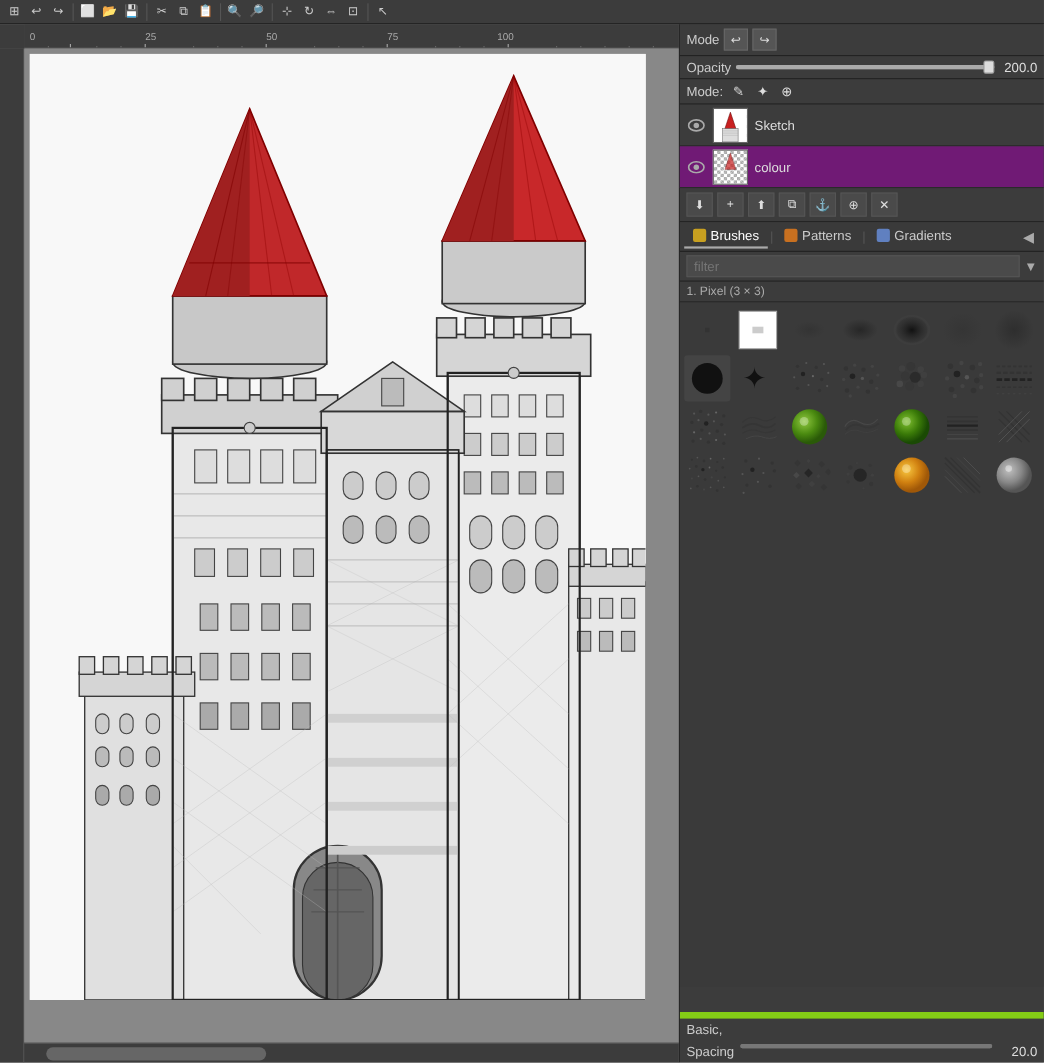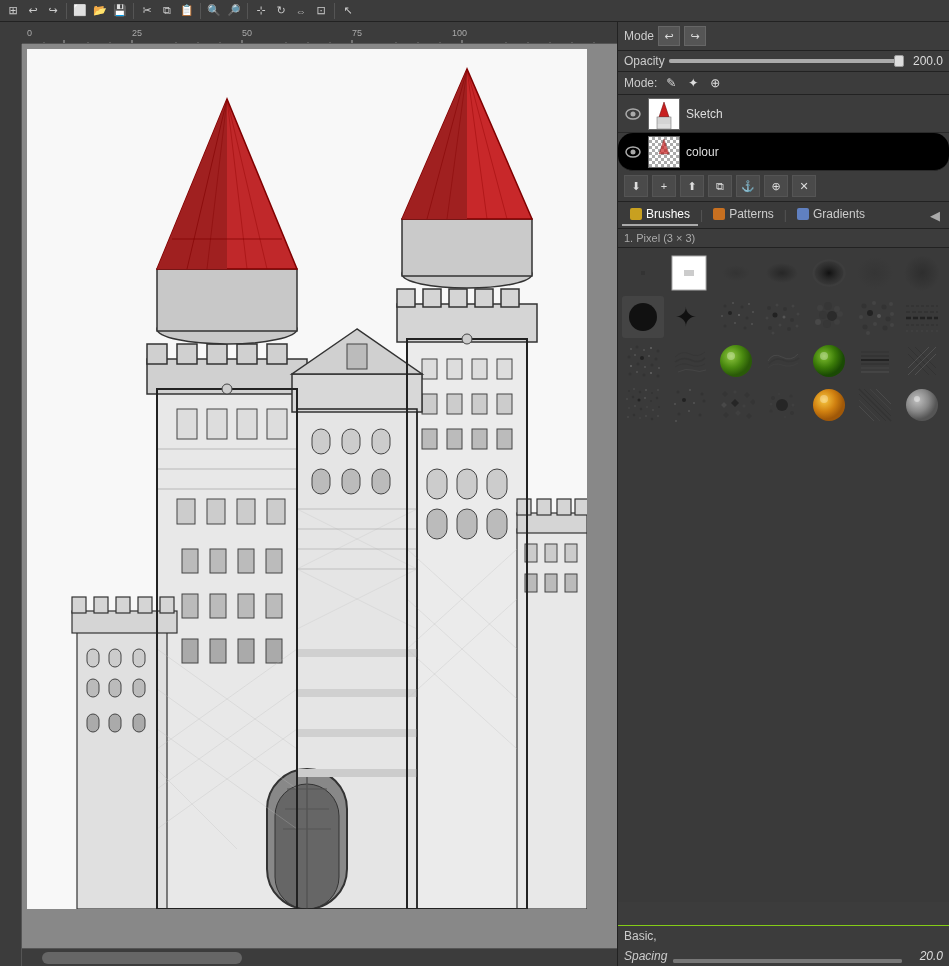--- a/index.html
+++ b/index.html
@@ -202,21 +202,21 @@
 
     .layer-row {
       display: flex;
       align-items: center;
       padding: 3px 6px;
       border-bottom: 1px solid #2a2a2a;
       cursor: pointer;
       gap: 6px;
       height: 38px;
     }
-    .layer-row.active { background: #000000; border-radius: 15px; }
+    .layer-row.active { background: #701a75; }
 
     .layer-eye {
       width: 18px; height: 18px;
       display: flex; align-items: center; justify-content: center;
       font-size: 13px; color: #aaa; cursor: pointer;
     }
 
     .layer-thumb {
       width: 32px; height: 32px;
       border: 1px solid #666;
@@ -350,35 +350,34 @@
       border-radius: 3px;
       position: relative;
     }
 
     .brush-cell svg, .brush-cell canvas {
       max-width: 38px;
       max-height: 38px;
     }
 
     #bottom-bar {
-      border-top: 1px solid #84cc16;
+      border-top: 6px solid #84cc16;
       padding: 3px 6px;
       margin-top: 23px;
     }
     #basic-label {
       font-size: 12px;
       color: #ccc;
     }
 
     #spacing-bar {
       display: flex;
-      align-items: flex-end;
+      align-items: flex-start;
       padding: 3px 6px;
       gap: 6px;
-      font-style: italic;
     }
     #spacing-label { font-size: 12px; color: #ccc; }
     #spacing-slider {
       flex: 1;
       height: 4px;
       background: #777;
       border-radius: 2px;
     }
     #spacing-value { font-size: 12px; color: #ddd; min-width: 35px; text-align: right; }
 
@@ -771,20 +770,24 @@
           <span>Patterns</span>
         </div>
         <span class="tab-sep">|</span>
         <div class="brush-tab">
           <span class="brush-tab-icon" style="background:#6080c0;width:12px;height:12px;border-radius:2px;"></span>
           <span>Gradients</span>
         </div>
         <div class="brushes-tab-expand">◀</div>
       </div>
 
+      <div id="filter-bar">
+        <input type="text" id="filter-input" placeholder="filter" style="">
+        <span id="filter-arrow">▼</span>
+      </div>
 
       <div id="brush-group-label">1. Pixel (3 × 3)</div>
 
       <div id="brush-grid">
 
         <div class="brush-cell">
           <svg width="38" height="38">
               <rect x="17" y="17" width="4" height="4" fill="#333"></rect>
             </svg>
         </div>

